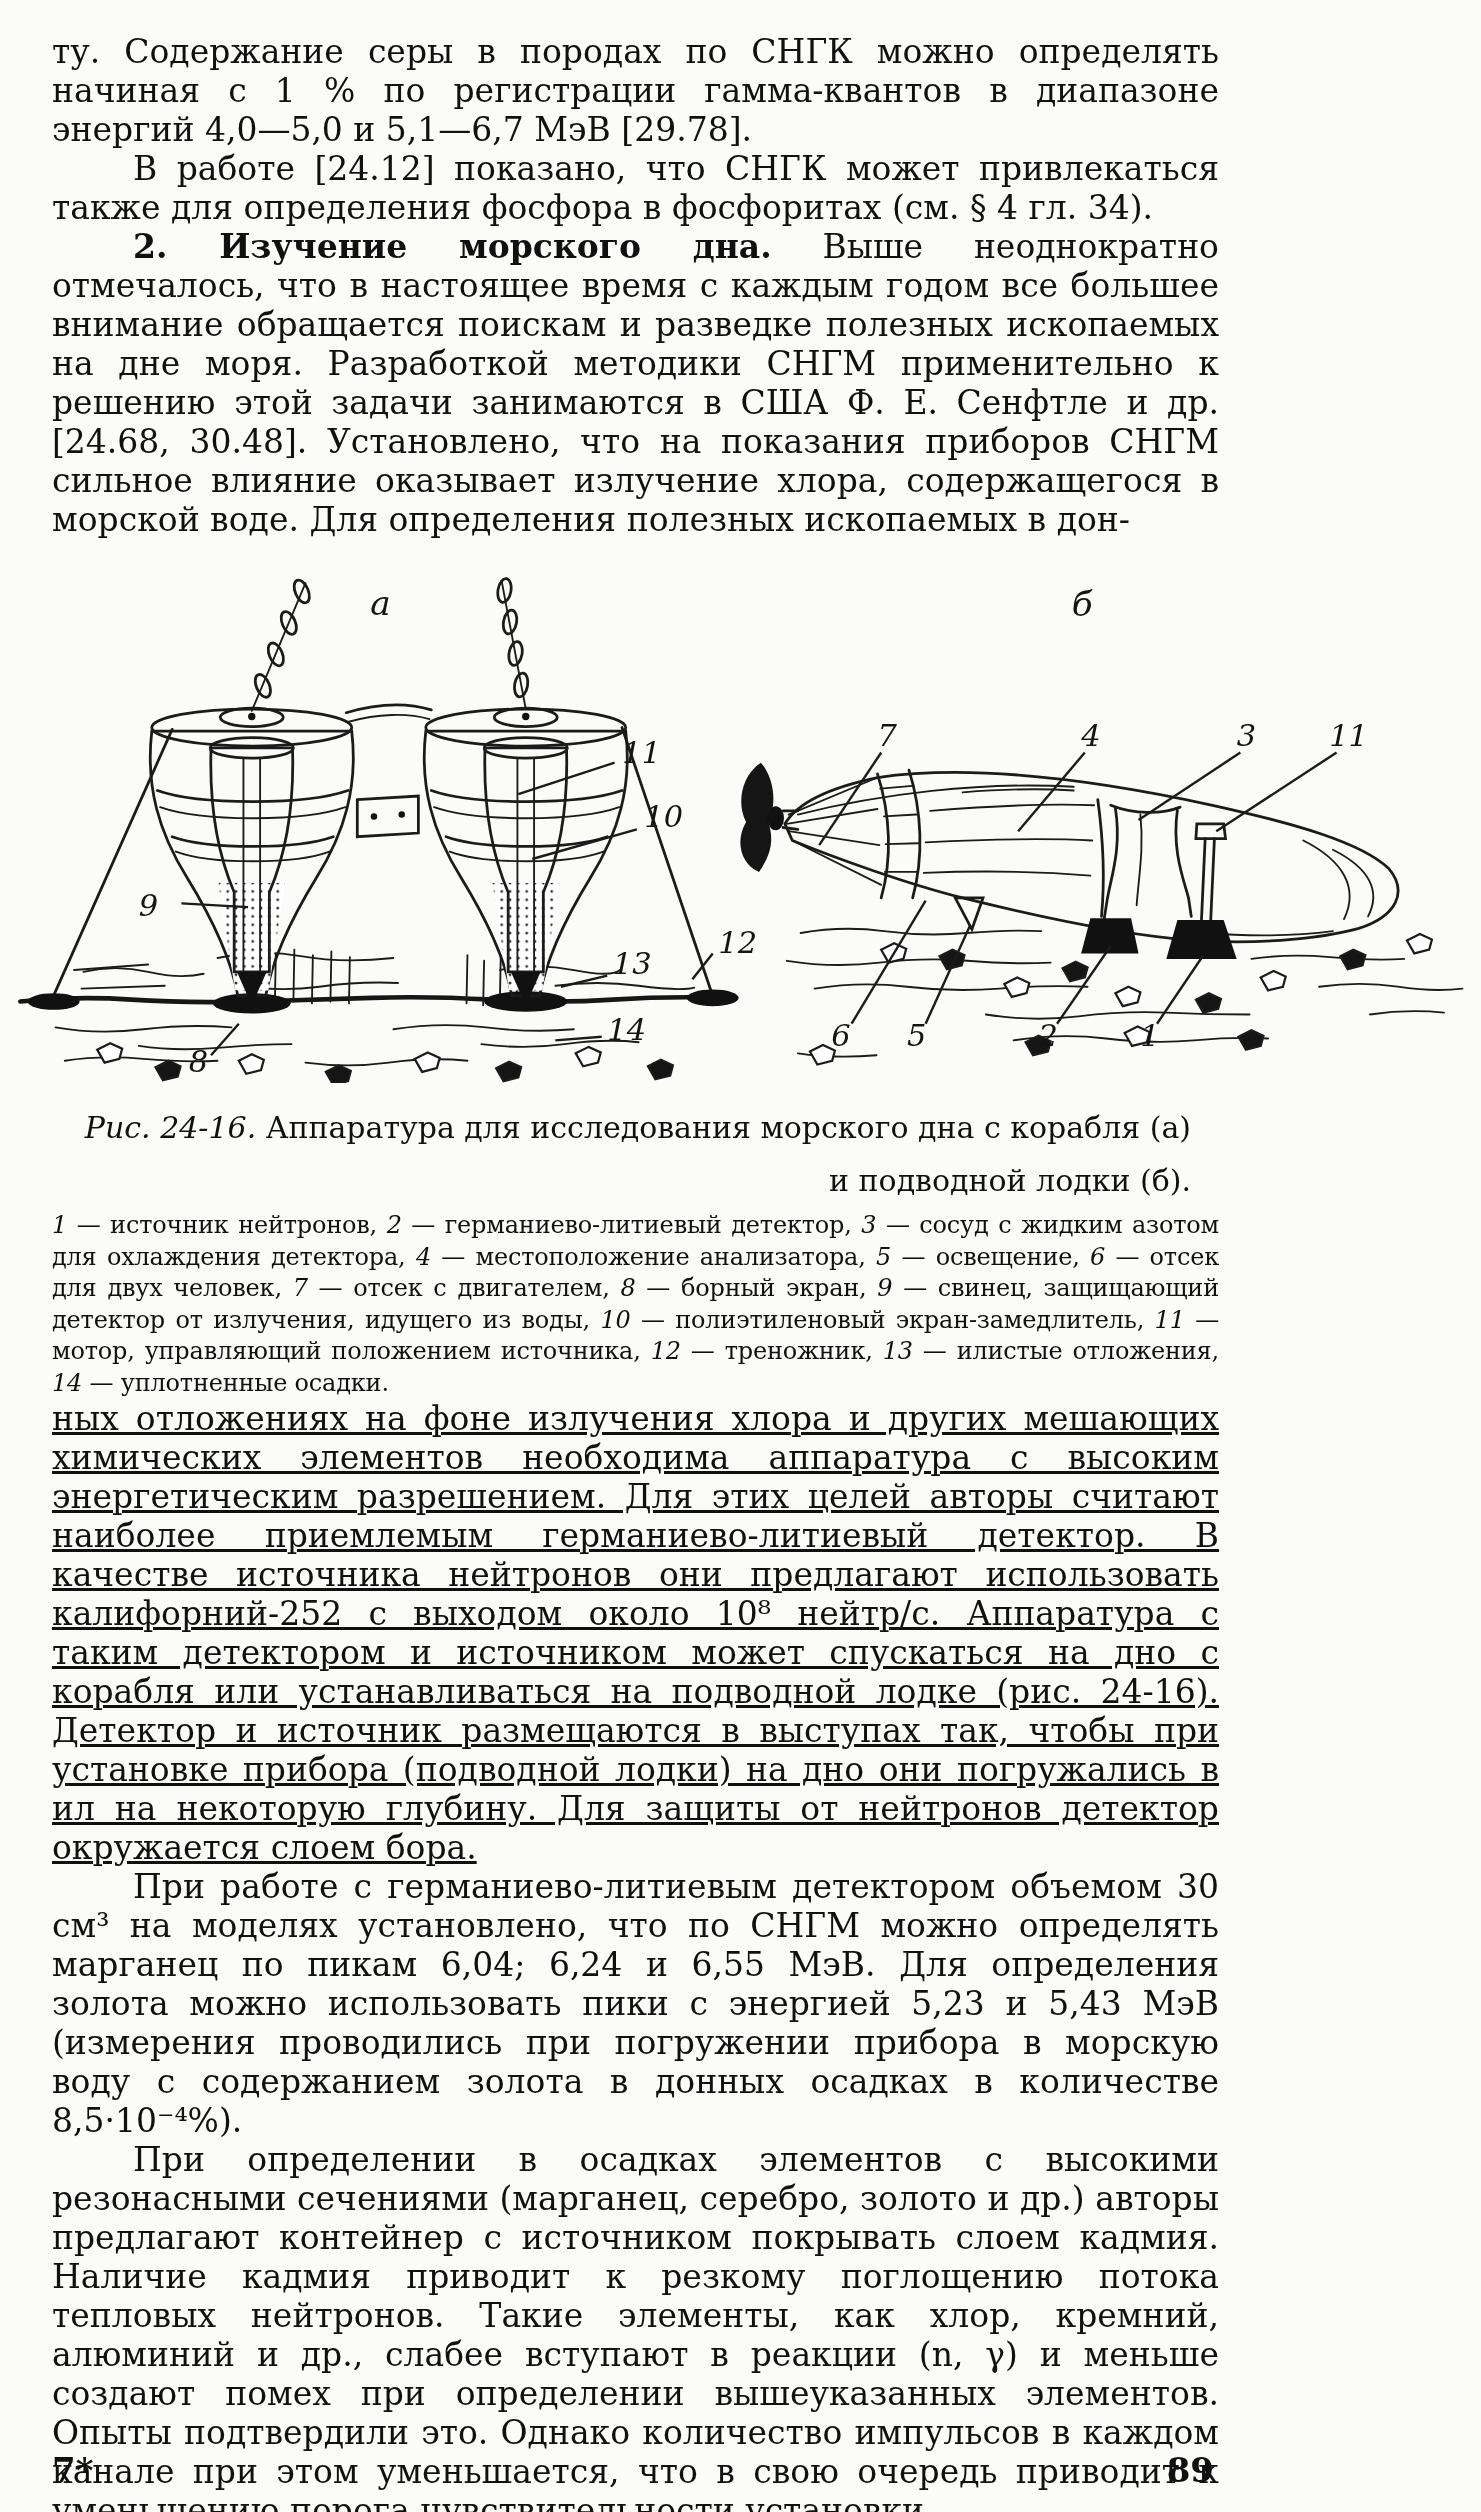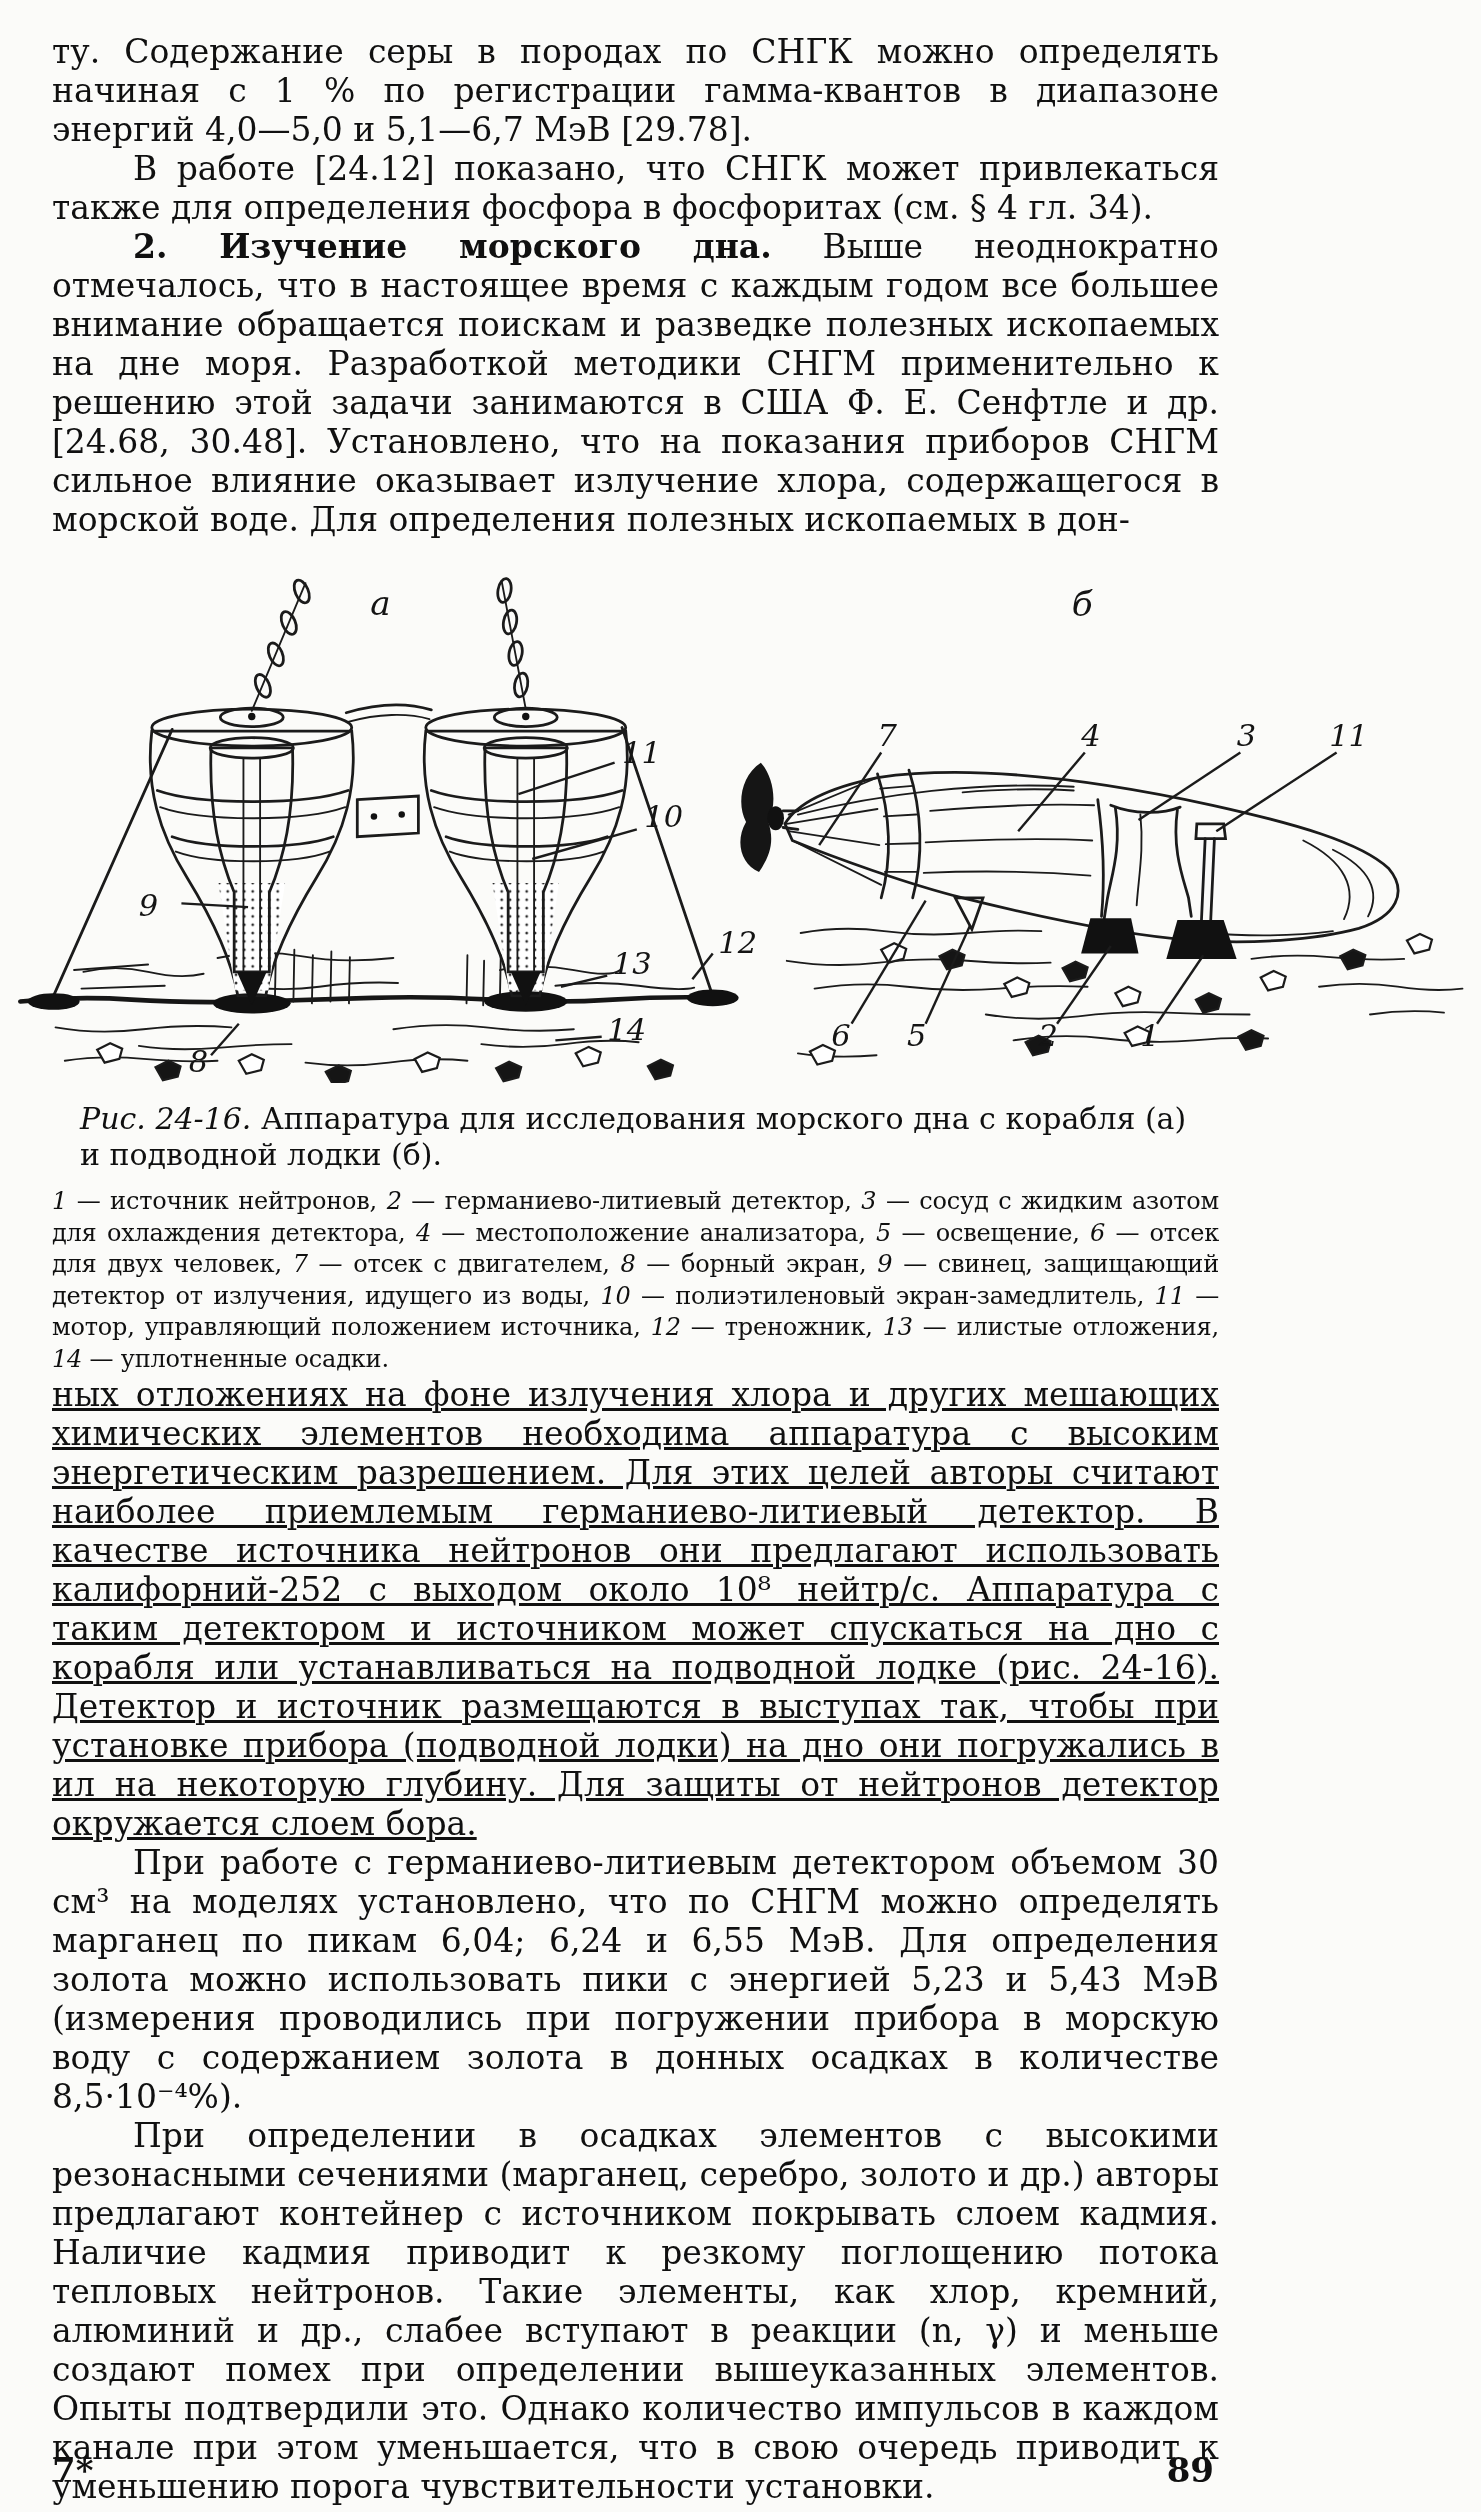--- a/index.html
+++ b/index.html
@@ -14,24 +14,24 @@
   p.body.indent{text-indent:81px;}
   .lead{font-weight:bold;margin-top:10px;}
   .figure-wrap{margin:33px -52px 0 -52px;width:1481px;}
   svg{display:block;}
   .ln{stroke:#1b1b1b;stroke-width:3;fill:none;stroke-linecap:round;}
   .thin{stroke:#1b1b1b;stroke-width:2;fill:none;stroke-linecap:round;}
   .thick{stroke:#161616;stroke-width:5;fill:none;stroke-linecap:round;}
   .lead-line{stroke:#1b1b1b;stroke-width:2.6;fill:none;}
   .co{font:italic 33px "DejaVu Serif","Liberation Serif",serif;fill:#141414;}
   .pl{font:italic 37px "DejaVu Serif","Liberation Serif",serif;fill:#141414;}
-  .caption{margin:18.5px 0 0 0;font-size:30px;line-height:36px;text-align:left;
+  .caption{margin:18.5px 0 0 0;font-size:30px;line-height:53px;text-align:right;
            padding:0 28px;}
   .caption i{font-style:italic;}
-  .legend{margin:13px 0 0 0;font-size:24px;line-height:31.5px;text-align:justify;
+  .legend{margin:3px 0 0 0;font-size:24px;line-height:31.5px;text-align:justify;
           letter-spacing:-0.2px;}
   .legend .lnum{font-style:italic;}
   .after-fig{margin-top:44px;text-decoration:underline;}
   .footer{position:absolute;left:52px;right:57px;bottom:22px;display:flex;
           justify-content:space-between;font-size:34px;font-weight:bold;}
 </style>
 </head>
 <body>
 
 <div class="page">

